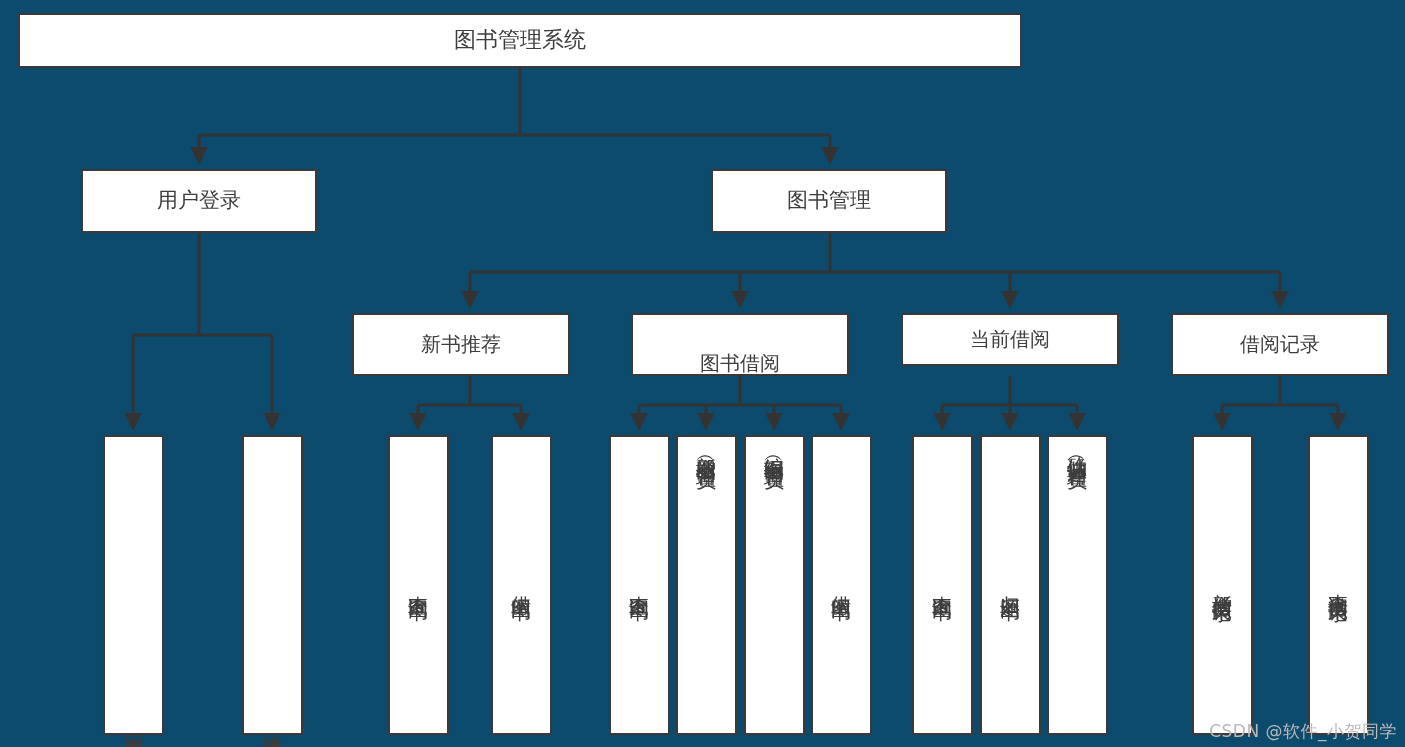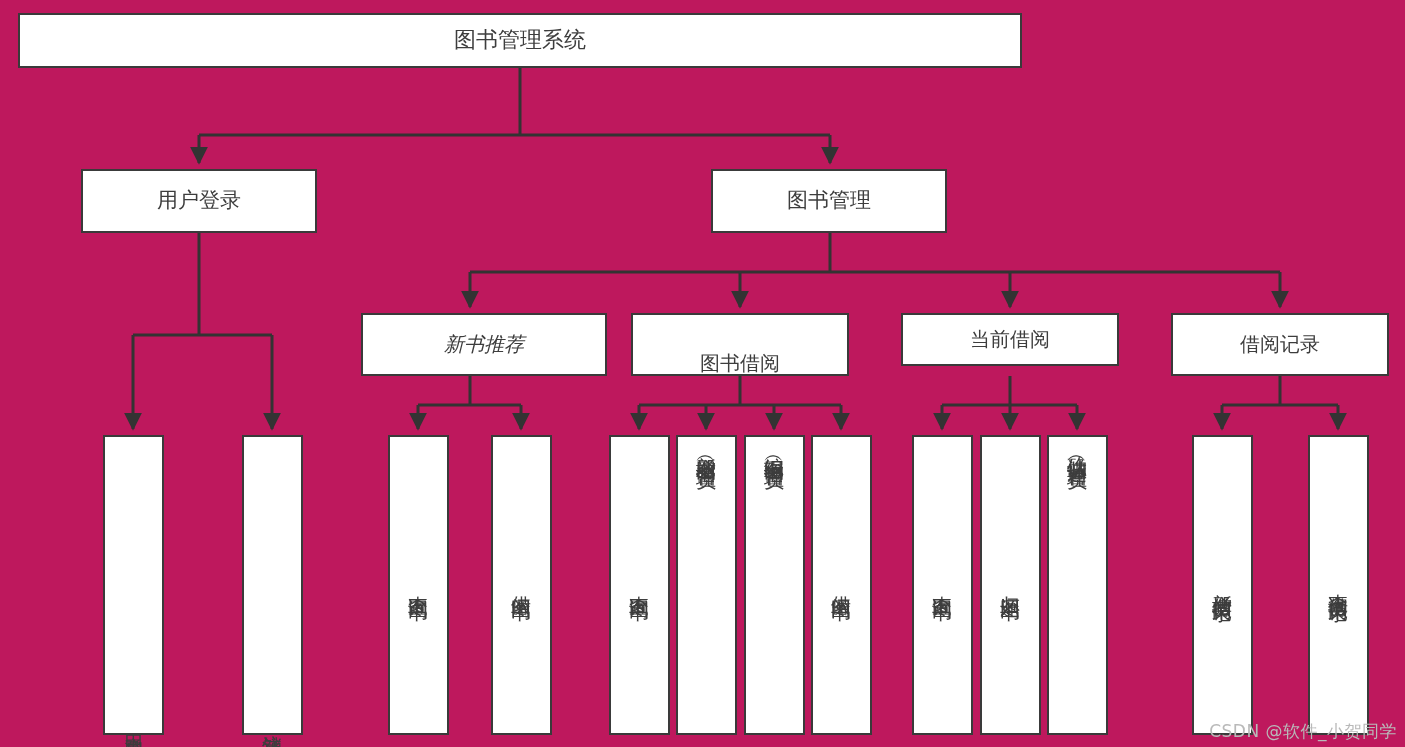--- a/index.html
+++ b/index.html
@@ -11,21 +11,21 @@
     width: 1405px;
     height: 747px;
     font-family: "DejaVu Sans", "Liberation Sans", sans-serif;
     overflow: hidden;
     position: relative;
   }
   #diagram-root {
     position: relative;
     width: 1405px;
     height: 747px;
-    background: #be185d;
+    background: #0c4a6e;
   }
   svg.connectors {
     position: absolute;
     left: 0;
     top: 0;
     width: 1405px;
     height: 747px;
     pointer-events: none;
   }
   .node {
@@ -139,21 +139,21 @@
     <span>图书管理系统</span>
   </div>
 
   <div class="node level1" style="left:81px; top:169px; width:236px; height:64px;">
     <span>用户登录</span>
   </div>
   <div class="node level1" style="left:711px; top:169px; width:236px; height:64px;justify-content:center;">
     <span>图书管理</span>
   </div>
 
-  <div class="node level2" style="left:361px; top:313px; width:246px; height:63px;font-style:italic;">
+  <div class="node level2" style="left:352px; top:313px; width:218px; height:63px;">
     <span>新书推荐</span>
   </div>
   <div class="node level2" style="left:631px; top:313px; width:218px; height:63px;align-items:flex-end;">
     <span>图书借阅</span>
   </div>
   <div class="node level2" style="left:901px; top:313px; width:218px; height:53px;">
     <span>当前借阅</span>
   </div>
   <div class="node level2" style="left:1171px; top:313px; width:218px; height:63px;">
     <span>借阅记录</span>

